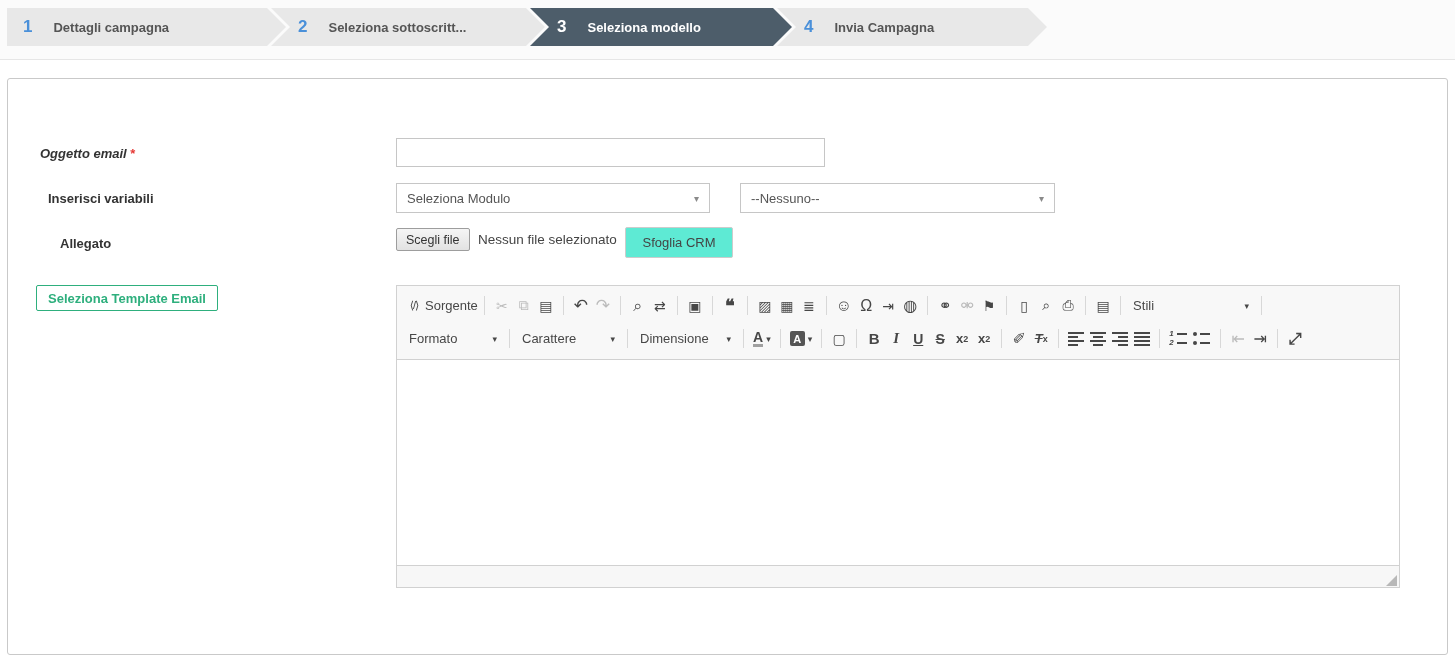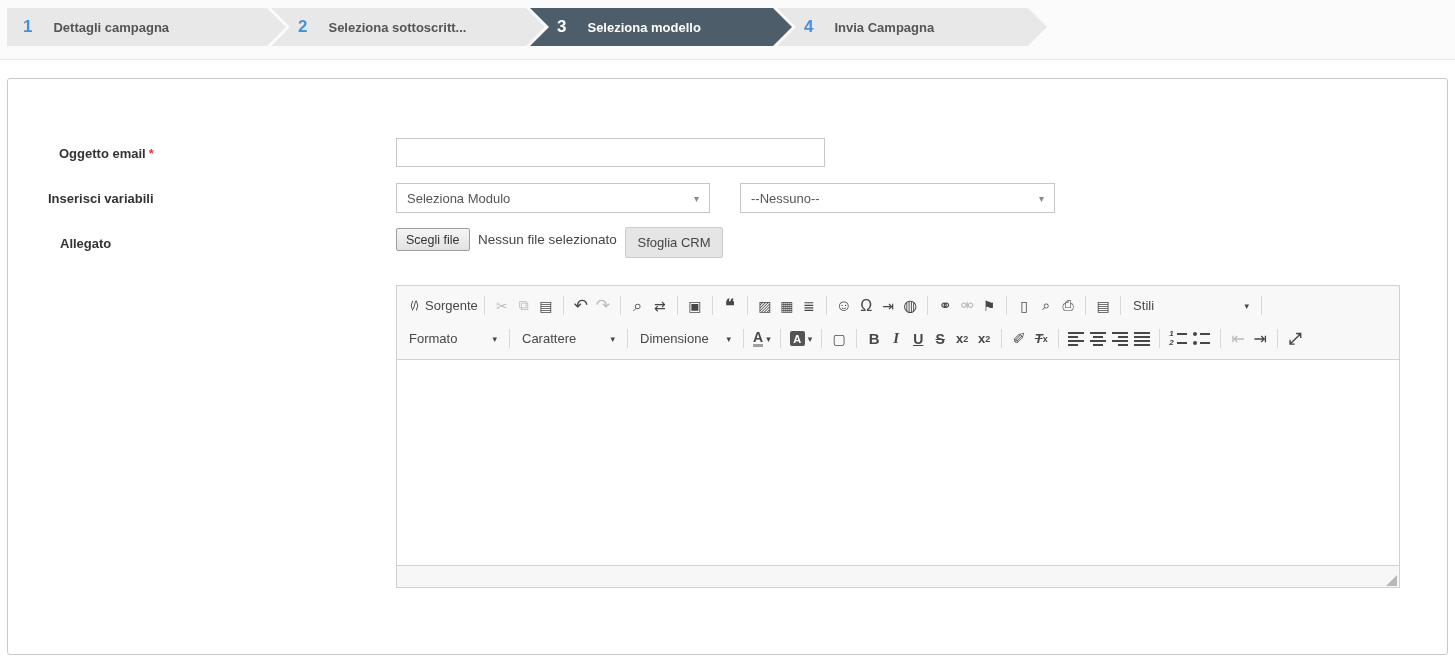--- a/index.html
+++ b/index.html
@@ -40,22 +40,22 @@
                 cursor:pointer; }
   .fakeselect .caret { margin-left:auto; color:#8a8a8a; font-size:10px; }
   .sel-module { left:396px; top:183px; width:314px; }
   .sel-field  { left:740px; top:183px; width:315px; }
 
   .filebtn { position:absolute; left:396px; top:228px; height:23px; padding:0 9px;
              font-size:12.5px; color:#333; background:linear-gradient(#f5f5f5,#e2e2e2);
              border:1px solid #9d9d9d; border-radius:2px; cursor:pointer;
              font-family:"Liberation Sans", sans-serif; }
   .filestatus { position:absolute; left:478px; top:232px; font-size:13.5px; color:#444; }
-  .browsecrm { position:absolute; left:625px; top:227px; width:98px; height:31px;
-               background:#e5e5e5; border:1px solid #ccc; border-radius:2px; font-size:13px;
+  .browsecrm { position:absolute; left:625px; top:227px; width:108px; height:31px;
+               background:#5eead4; border:1px solid #ccc; border-radius:2px; font-size:13px;
                color:#444; cursor:pointer; font-family:"Liberation Sans", sans-serif; }
 
   .greenbtn { position:absolute; left:36px; height:26px; padding:0 11px; background:#fff;
               border:1px solid #2eaf7d; border-radius:2px; color:#2eaf7d; font-weight:bold;
               font-size:13px; cursor:pointer; font-family:"Liberation Sans", sans-serif; }
   .greenbtn.b1 { top:285px; }
   .greenbtn.b2 { top:320px; }
 
   
   .editor { position:absolute; left:396px; top:285px; width:1004px; height:303px;
@@ -124,40 +124,41 @@
       <span class="lbl">Seleziona modello</span>
     </div>
     <div class="step step4 notched">
       <span class="num">4</span>
       <span class="lbl">Invia Campagna</span>
     </div>
   </div>
 
   <div class="panel"></div>
 
-  <div class="flabel" style="left:59px; top:146px;">
+  <div class="flabel" style="left:40px; top:146px;font-style:italic;">
     <span>Oggetto email</span><span class="req">*</span>
   </div>
   <input class="txtinput" type="text" value="" style="">
 
   <div class="flabel" style="left:48px; top:191px;">Inserisci variabili</div>
   <div class="fakeselect sel-module">
     <span>Seleziona Modulo</span>
     <span class="caret">▾</span>
   </div>
   <div class="fakeselect sel-field">
     <span>--Nessuno--</span>
     <span class="caret">▾</span>
   </div>
 
   <div class="flabel" style="left:60px; top:236px;">Allegato</div>
   <button class="filebtn">Scegli file</button>
   <span class="filestatus">Nessun file selezionato</span>
   <button class="browsecrm">Sfoglia CRM</button>
 
+  <button class="greenbtn b1">Seleziona Template Email</button>
 
   <div class="editor">
     <div class="toolbar">
 
       <div class="trow">
         <span class="tbi" style="font-size:11px; letter-spacing:-1px;">⟨/⟩</span>
         <span class="srclbl">Sorgente</span>
         <span class="sep"></span>
 
         <span class="tbi dis">✂</span>

